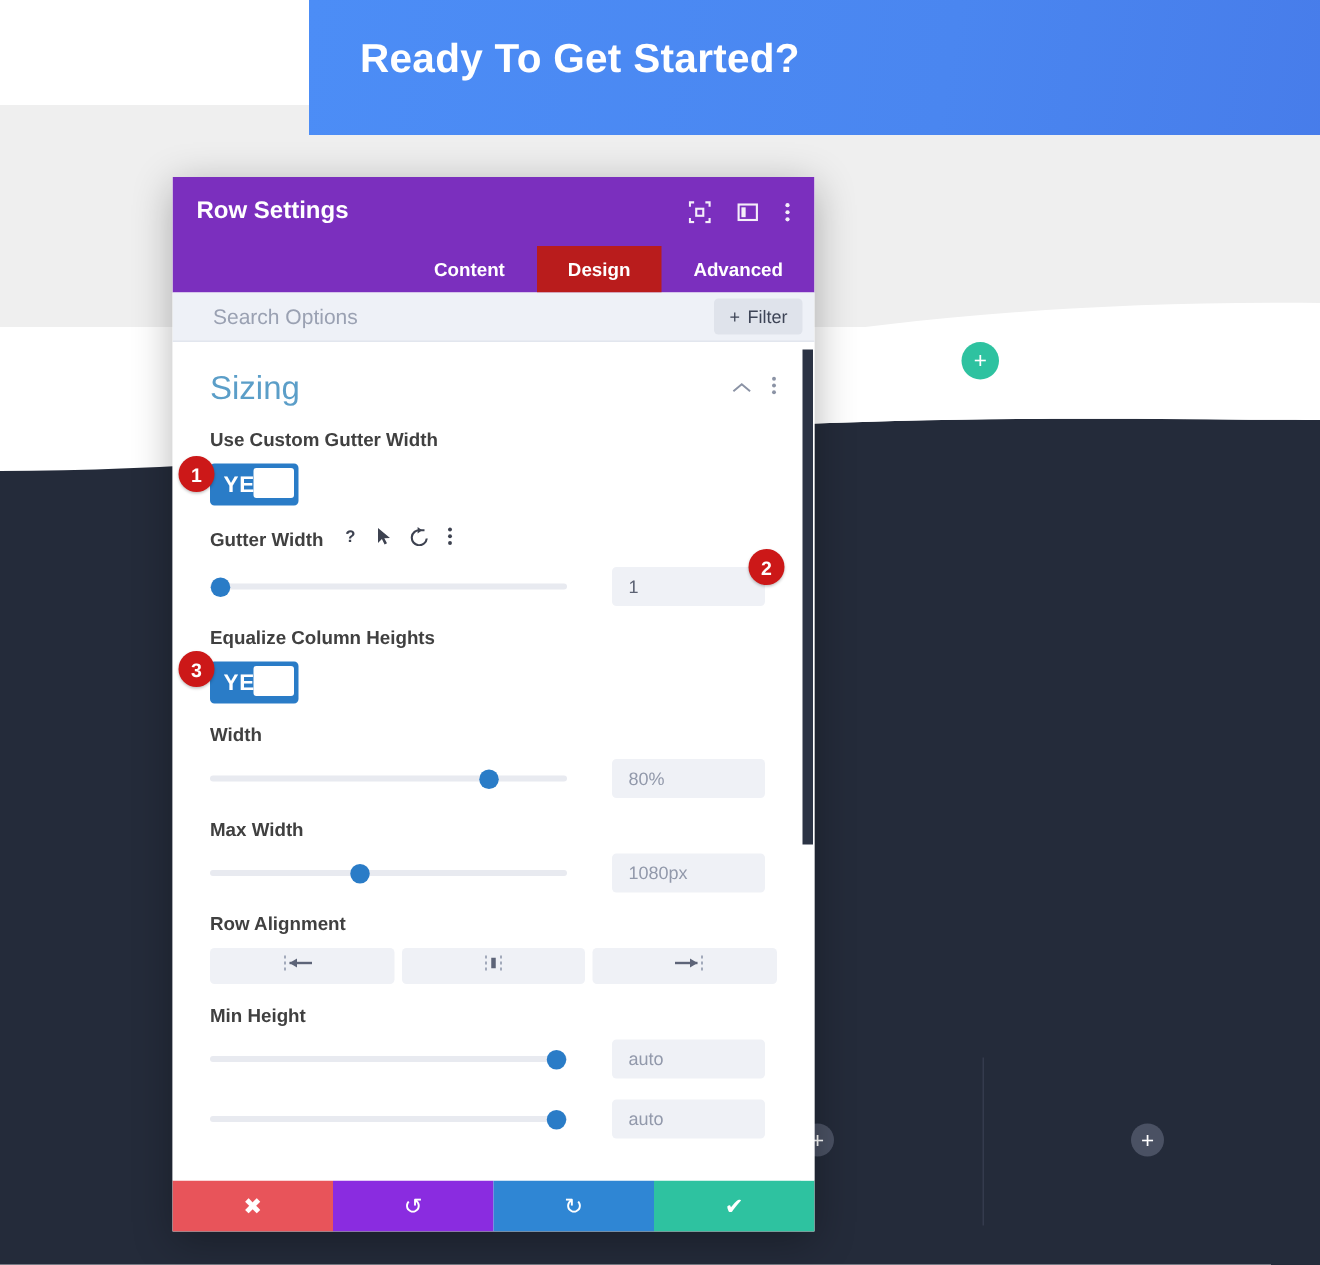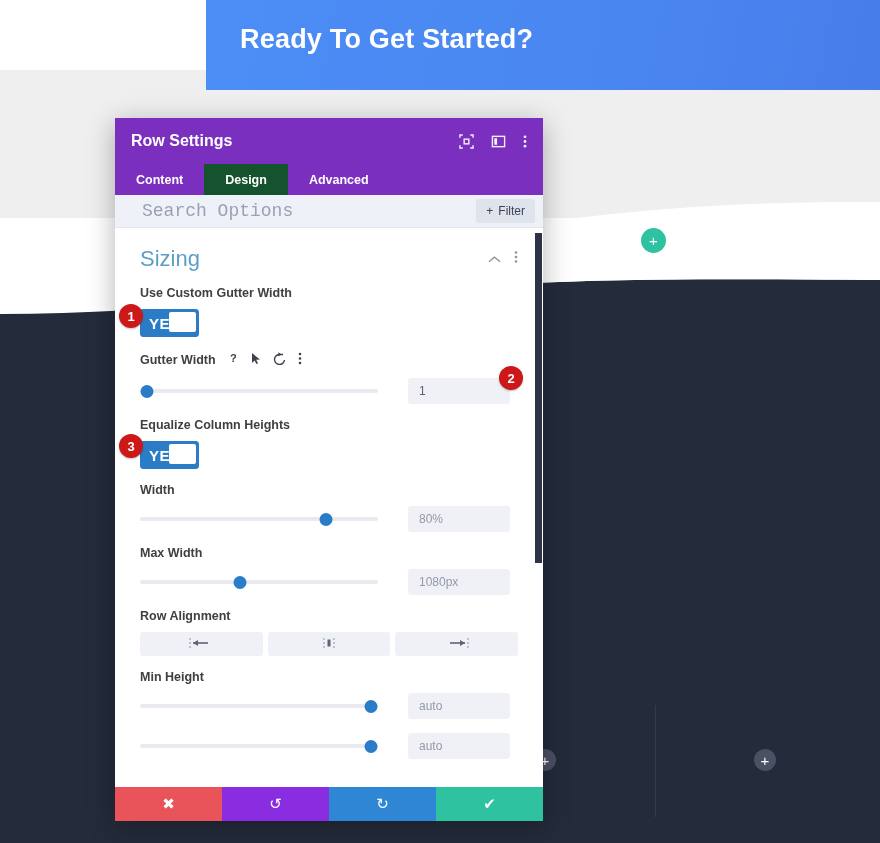--- a/index.html
+++ b/index.html
@@ -43,34 +43,34 @@
     display:flex;flex-direction:column;overflow:hidden;
   }
   .modal-header{
     height:46px;background:#7b2fbe;display:flex;align-items:center;
     padding:0 16px;flex:0 0 auto;
   }
   .modal-title{color:#fff;font-size:16px;font-weight:bold;flex:1;}
   .hdr-icons{display:flex;align-items:center;gap:17px;}
   .hdr-icon{display:flex;align-items:center;justify-content:center;opacity:.92;cursor:pointer;}
 
-  .tabs{height:31px;background:#7b2fbe;display:flex;flex:0 0 auto;}
+  .tabs{height:31px;background:#7b2fbe;display:flex;flex:0 0 auto;justify-content:flex-end;}
   .tab{
     display:flex;align-items:center;justify-content:center;
     color:#fff;font-size:12.5px;font-weight:bold;padding:0 21px;cursor:pointer;
   }
-  .tab.active{background:#14532d;}
+  .tab.active{background:#b91c1c;}
 
   .searchbar{
     height:32px;background:#eef1f7;border-bottom:1px solid #e2e6ee;
     display:flex;align-items:center;padding:0 8px 0 25px;flex:0 0 auto;
   }
   .search-input{
     flex:1;border:none;background:transparent;outline:none;
-    font-family:Liberation Mono, monospace;font-size:18px;color:#7f8699;
+    font-family:Liberation Sans, sans-serif;font-size:14px;color:#7f8699;
   }
   .search-input::placeholder{color:#9aa1b2;}
   .filter-btn{
     background:#dfe3eb;color:#3d4456;font-size:12px;border-radius:3px;
     padding:5px 10px;display:flex;align-items:center;gap:5px;cursor:pointer;
   }
 
   .scroll-area{flex:1;position:relative;overflow:hidden;background:#fff;}
   .scroll-inner{padding:14px 25px 18px 25px;}
 

